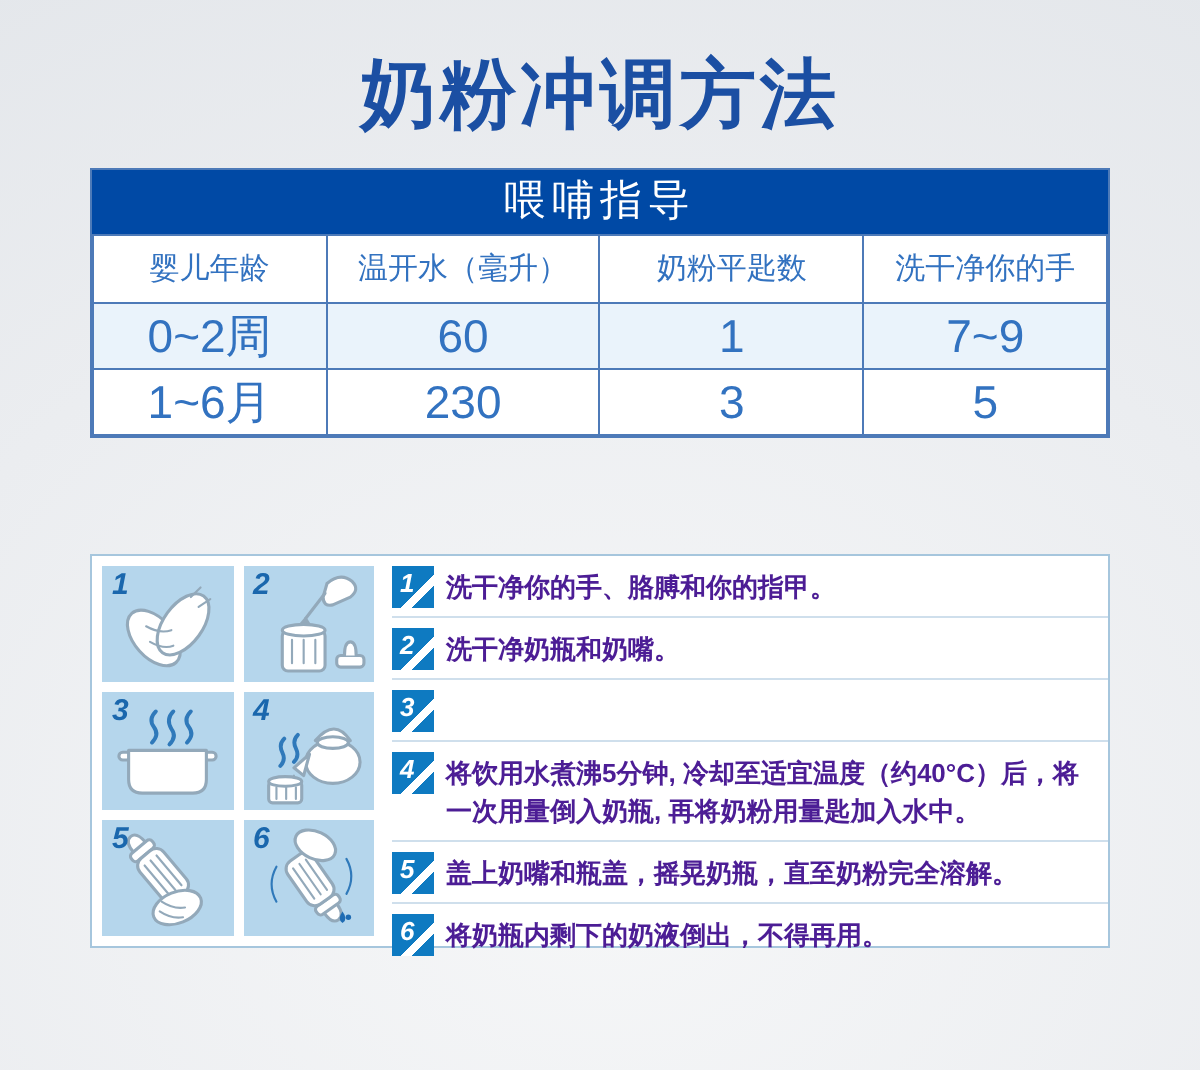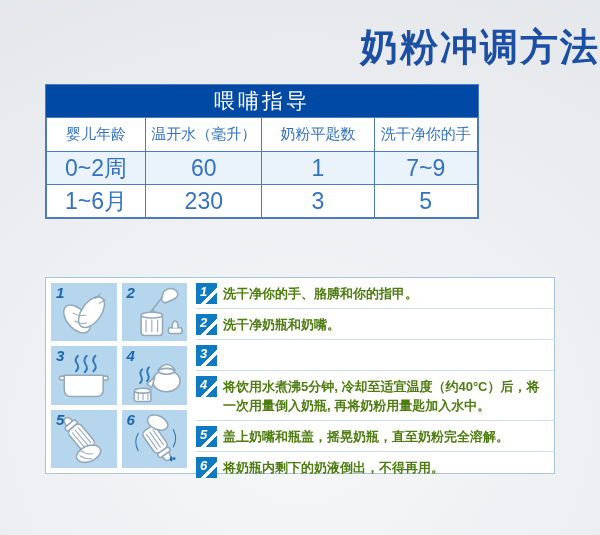--- a/index.html
+++ b/index.html
@@ -8,26 +8,26 @@
     font-family:"Liberation Sans","DejaVu Sans",sans-serif;
     overflow:hidden;
   }
   .page {
     position:relative; width:600px; height:535px;
     background: radial-gradient(140% 130% at 50% 80%, #f6f7f8 0%, #ebedf0 45%, #dde1e6 100%);
   }
   
   .title {
     position:absolute; top:22px; left:0; width:100%;
-    text-align:right; font-size:38px; font-weight:bold;
+    text-align:center; font-size:38px; font-weight:bold;
     color:#1b4fa3; letter-spacing:2px;
   }
   
   .feed-table {
-    position:absolute; left:45px; top:84px; width:434px;
+    position:absolute; left:45px; top:84px; width:510px;
     border:1px solid #4d7ab8; background:#fff;
   }
   .feed-table .t-title {
     height:32px; line-height:32px; background:#0049a5; color:#ffffff;
     text-align:center; font-size:21px; letter-spacing:3px;
   }
   .feed-table table {
     width:100%; border-collapse:collapse; table-layout:fixed;
   }
   .feed-table th, .feed-table td {
@@ -59,21 +59,21 @@
     padding:5px 6px 4px 0; border-bottom:1px solid #cfdfec;
   }
   .step:last-child { border-bottom:none; }
   .badge {
     flex:0 0 21px; width:21px; height:21px; margin-right:6px;
     background:linear-gradient(135deg,#0e7ac1 0%,#0e7ac1 60%,#ffffff 60%,#ffffff 73%,#0e7ac1 73%,#0e7ac1 100%);
     color:#fff; font-weight:bold; font-style:italic; font-size:13px;
     padding:1px 0 0 4px; line-height:15px;
   }
   .step .s-text {
-    font-size:13px; font-weight:bold; color:#4d7c0f; line-height:1.45; padding-top:2px;
+    font-size:13px; font-weight:bold; color:#4c1d95; line-height:1.45; padding-top:2px;
   }
   
   .art { fill:#ffffff; stroke:#93a9ba; stroke-width:1.6; stroke-linecap:round; stroke-linejoin:round; }
   .lines { fill:none; stroke:#93a9ba; stroke-width:1.1; stroke-linecap:round; }
   .steam { fill:none; stroke:#2f79ba; stroke-width:2; stroke-linecap:round; }
   .dropfill { fill:#1f6cb3; stroke:none; }
 </style>
 </head>
 <body>
 

